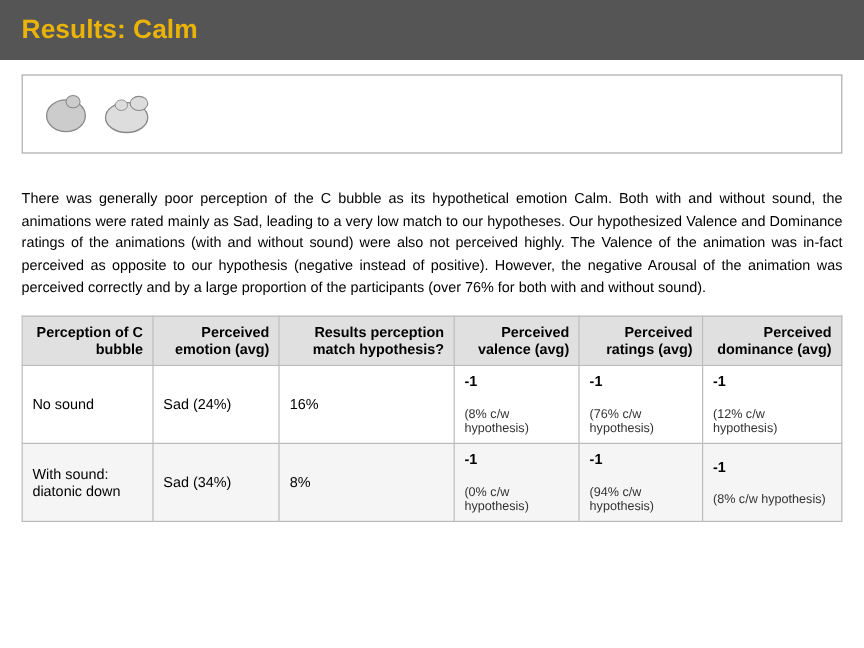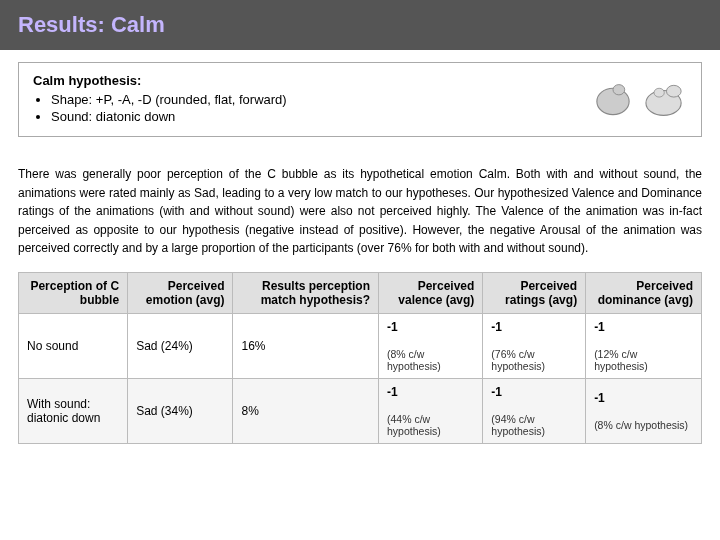--- a/index.html
+++ b/index.html
@@ -7,21 +7,21 @@
       width: 720px;
       height: 540px;
       font-family: Arial, sans-serif;
       font-size: 13px;
       background: #fff;
       overflow: hidden;
     }
 
     .header {
       background: #555;
-      color: #c4b5fd;
+      color: #eab308;
       padding: 12px 18px;
       font-size: 22px;
       font-weight: bold;
     }
 
     .main-content {
       padding: 12px 18px;
     }
 
     .hypothesis-box {
@@ -113,27 +113,20 @@
 </head>
 <body>
 
 <div class="header">
   <span>Results: Calm</span>
 </div>
 
 <div class="main-content">
 
   <div class="hypothesis-box">
-    <div class="hypothesis-text">
-      <div class="title">Calm hypothesis:</div>
-      <ul>
-        <li>Shape:  +P, -A, -D (rounded, flat, forward)</li>
-        <li>Sound:  diatonic down</li>
-      </ul>
-    </div>
     <div class="bubble-image">
 
       <svg class="bubble" viewBox="0 0 60 60" xmlns="http://www.w3.org/2000/svg">
         <ellipse cx="30" cy="32" rx="22" ry="18" fill="#ccc" stroke="#888" stroke-width="1.5"></ellipse>
         <ellipse cx="38" cy="16" rx="8" ry="7" fill="#ccc" stroke="#888" stroke-width="1.2"></ellipse>
       </svg>
       <svg class="bubble" viewBox="0 0 60 60" xmlns="http://www.w3.org/2000/svg">
         <ellipse cx="28" cy="34" rx="24" ry="17" fill="#ddd" stroke="#888" stroke-width="1.5"></ellipse>
         <ellipse cx="42" cy="18" rx="10" ry="8" fill="#ddd" stroke="#888" stroke-width="1.2"></ellipse>
         <ellipse cx="22" cy="20" rx="7" ry="6" fill="#ddd" stroke="#888" stroke-width="1"></ellipse>
@@ -171,21 +164,21 @@
             <span class="cell-main">-1</span>
             <span class="cell-sub">(12% c/w hypothesis)</span>
           </td>
         </tr>
         <tr>
           <td>With sound: diatonic down</td>
           <td>Sad (34%)</td>
           <td>8%</td>
           <td>
             <span class="cell-main">-1</span>
-            <span class="cell-sub">(44% c/w hypothesis)</span>
+            <span class="cell-sub">(0% c/w hypothesis)</span>
           </td>
           <td>
             <span class="cell-main">-1</span>
             <span class="cell-sub">(94% c/w hypothesis)</span>
           </td>
           <td>
             <span class="cell-main">-1</span>
             <span class="cell-sub">(8% c/w hypothesis)</span>
           </td>
         </tr>

